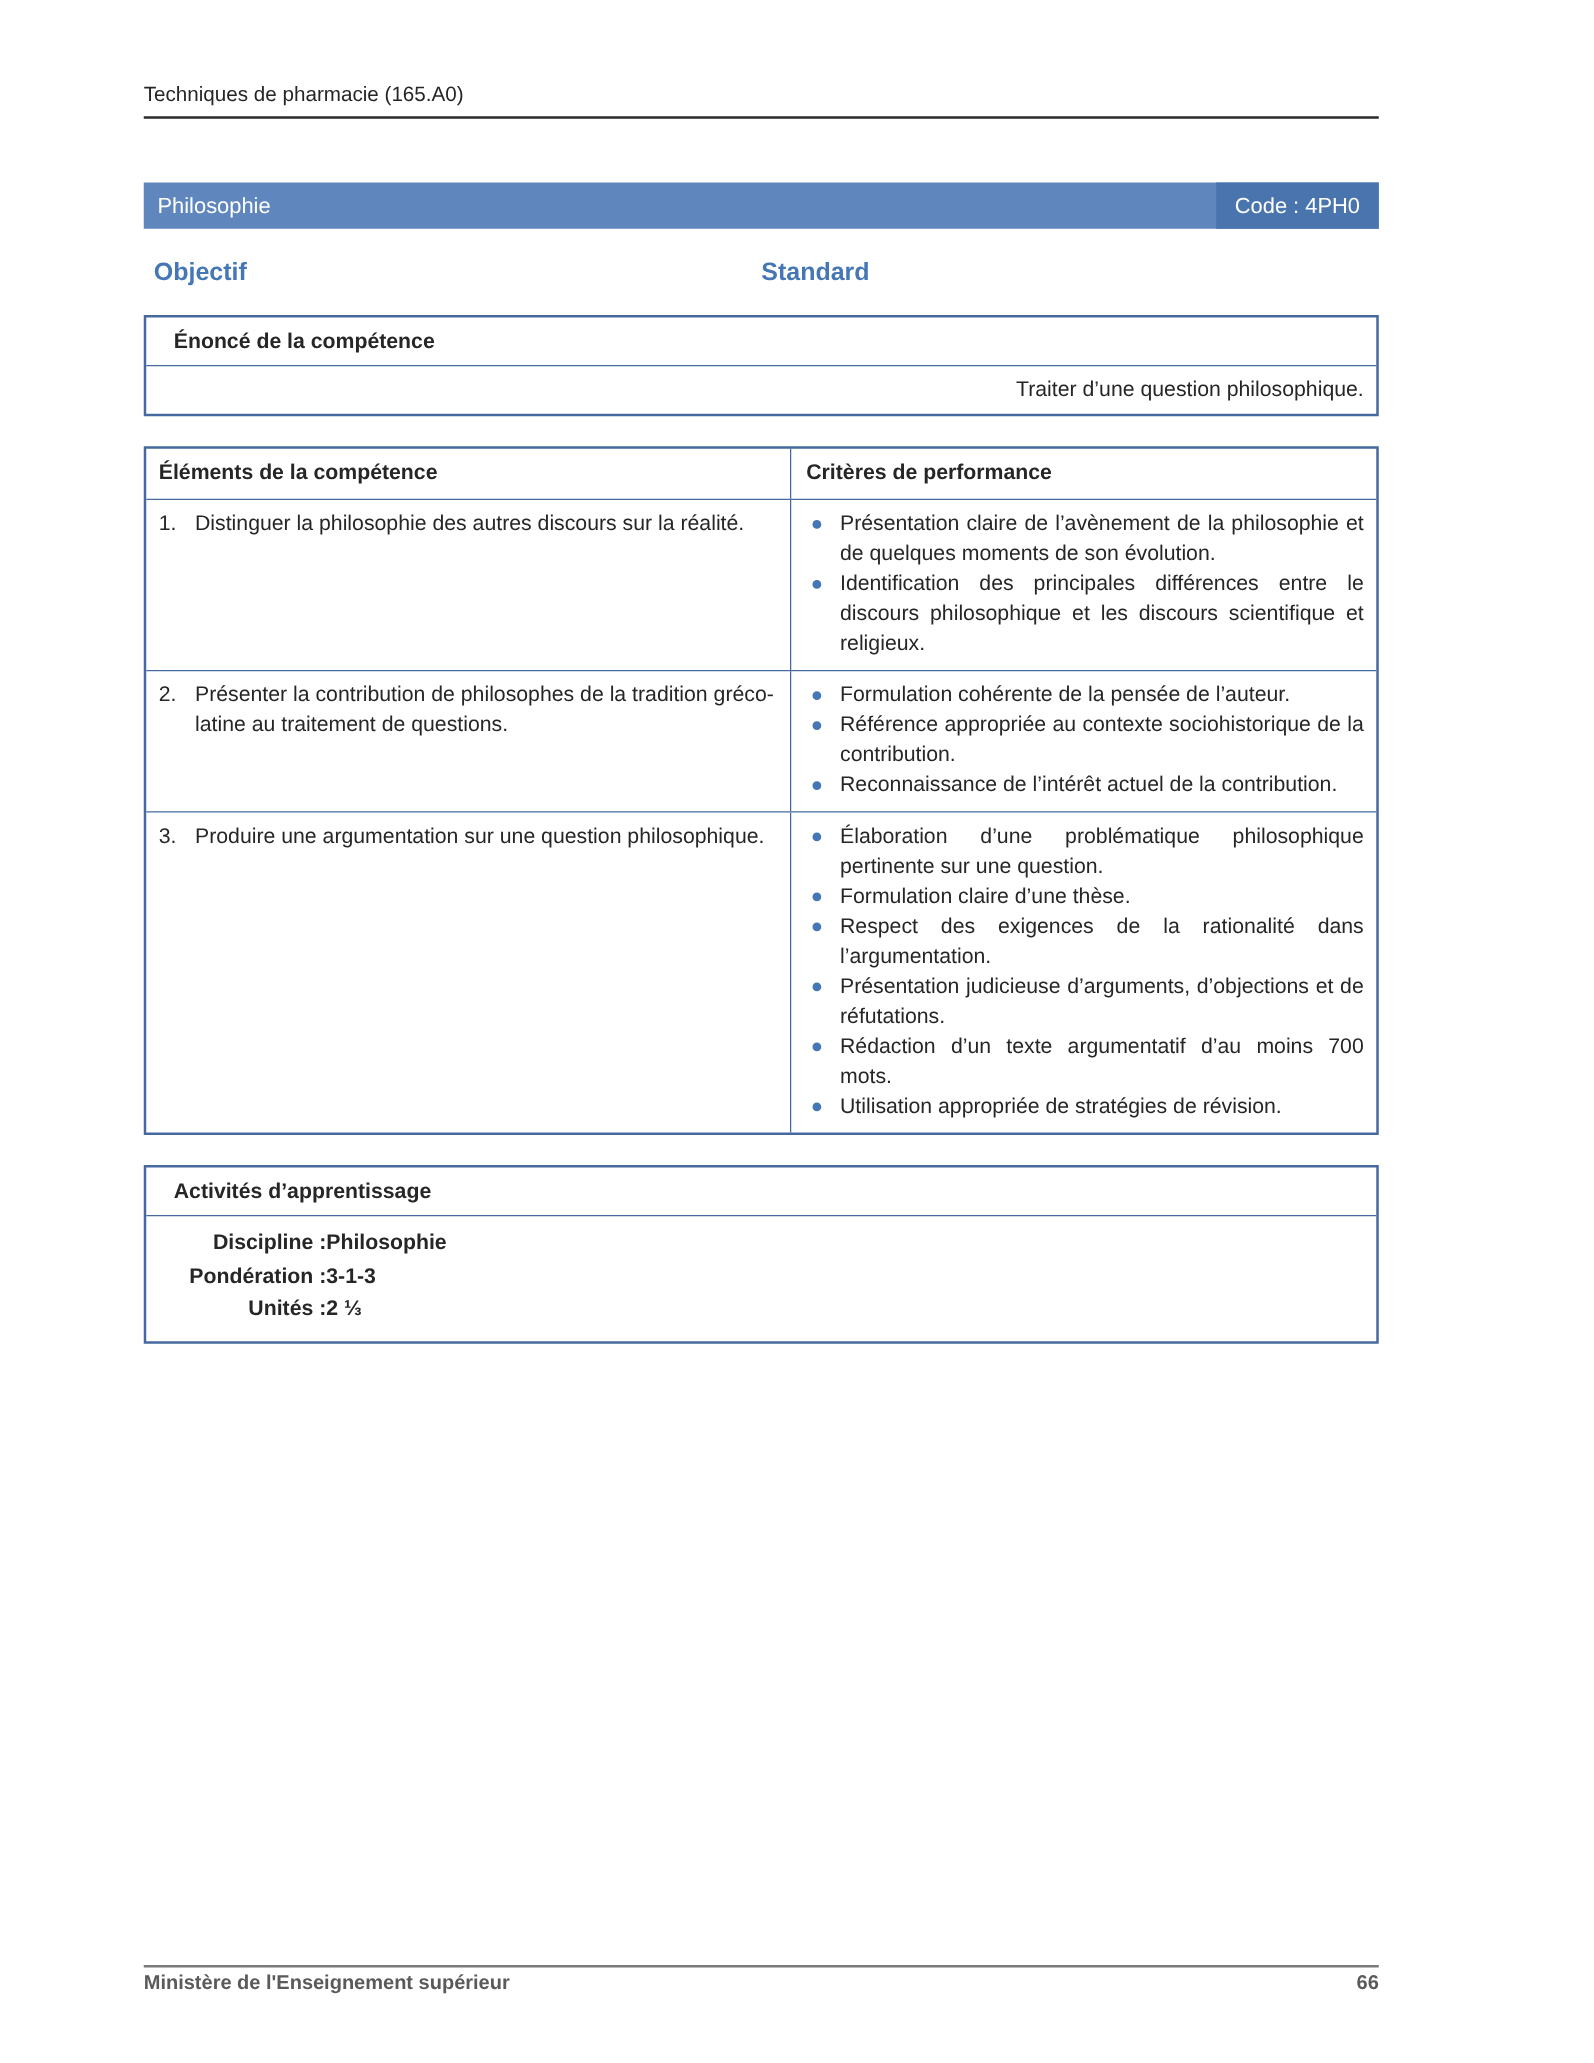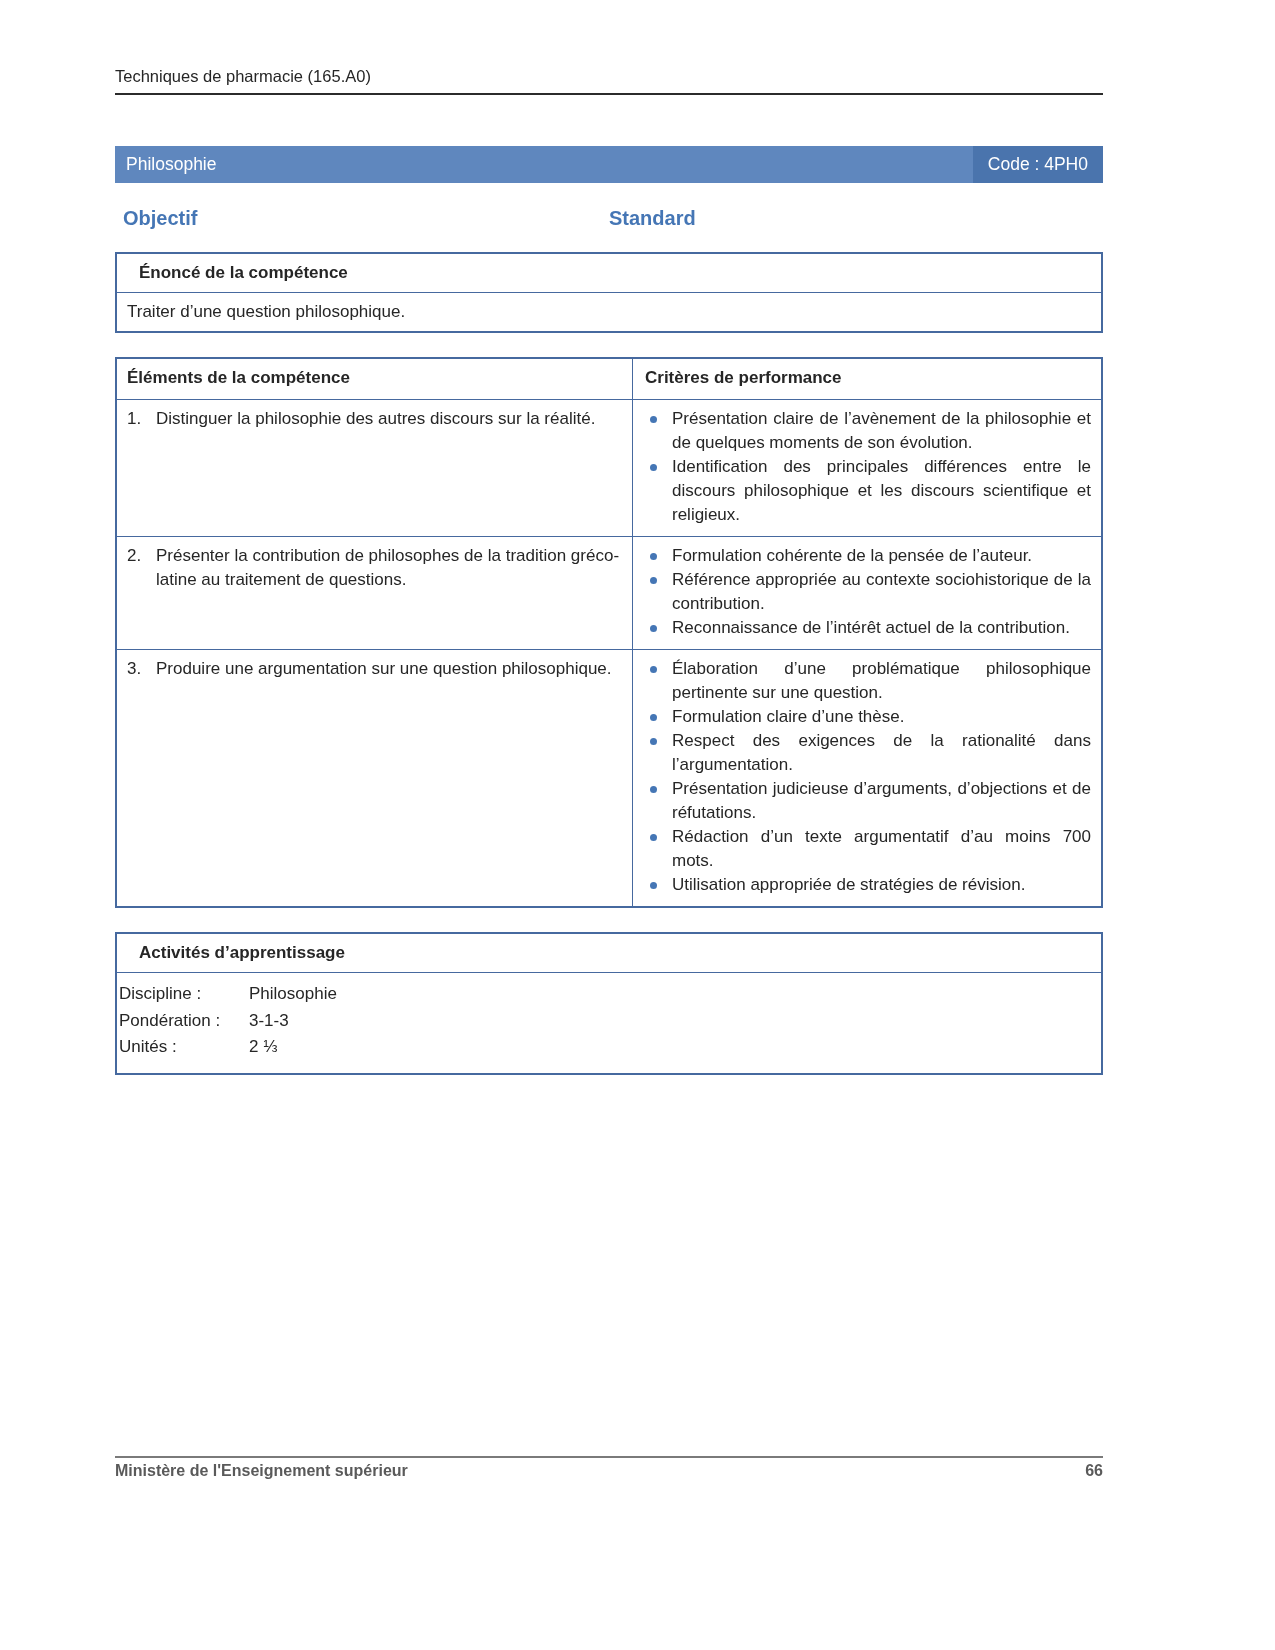--- a/index.html
+++ b/index.html
@@ -82,20 +82,21 @@
     font-size: 17px;
     line-height: 24px;
   }
   .box-title {
     font-weight: bold;
     padding: 7px 22px;
     border-bottom: 1.5px solid var(--border-blue);
   }
   .box-body {
     padding: 7px 10px;
+    text-align: right;
   }
   .comp-table {
     margin-top: 24px;
   }
   .comp-row, .comp-header-row {
     display: flex;
     align-items: stretch;
     border-bottom: 1.5px solid var(--border-blue);
   }
   .comp-row:last-child {
@@ -145,35 +146,36 @@
     background: var(--bullet-blue);
   }
   .bullet-text {
     flex: 1;
     text-align: justify;
   }
   .activites {
     margin-top: 24px;
   }
   .activites .box-body {
-    padding: 8px 10px 12px 2px;
+    padding: 8px 10px 12px 14px;
+    font-weight: bold;
   }
   .activity-row {
     display: flex;
     line-height: 26.5px;
   }
   .activity-label {
     flex: none;
     width: 130px;
   }
   .footer {
     position: absolute;
     left: 115px;
     width: 988px;
-    top: 1456px;
+    top: 1572px;
   }
   .footer-rule {
     border-top: 2.5px solid #7a7a7a;
     margin-bottom: 4px;
   }
   .footer-row {
     display: flex;
     justify-content: space-between;
     font-size: 16px;
     font-weight: bold;

